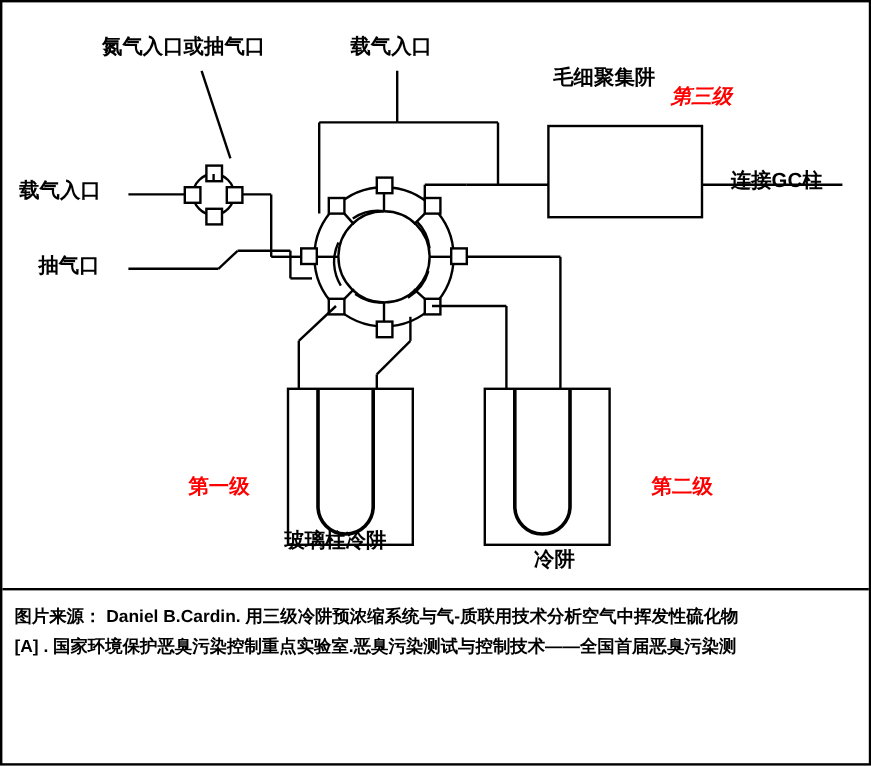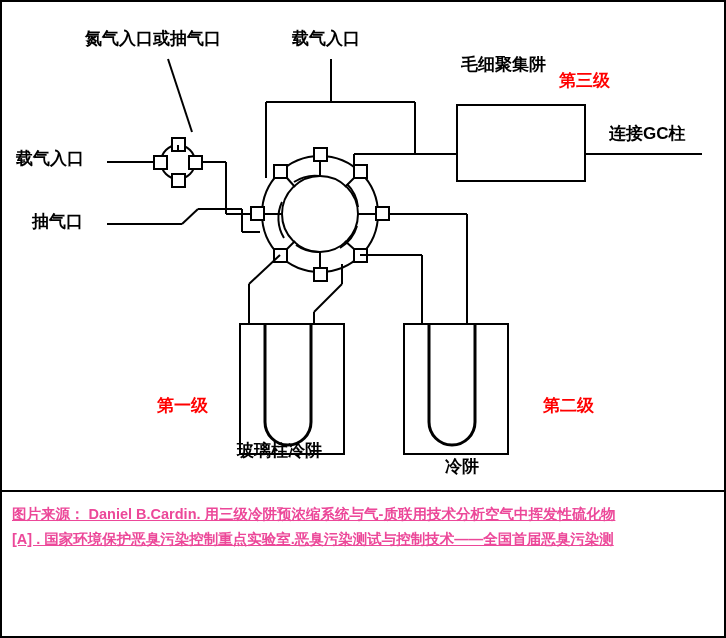--- a/index.html
+++ b/index.html
@@ -57,23 +57,22 @@
     left: 0;
     top: 492px;
     width: 722px;
     height: 142px;
     box-sizing: border-box;
     padding: 8px 10px 0 10px;
     font-family: "Liberation Sans", sans-serif;
     font-size: 14.5px;
     font-weight: bold;
     line-height: 1.75;
-    color: #ec4899;
+    color: #000000;
     text-align: justify;
-    text-decoration: underline;
   }
 </style>
 </head>
 <body>
 
 <div id="page">
 
   <div id="diagram">
     <svg width="722" height="490" viewBox="0 0 722 490" xmlns="http://www.w3.org/2000/svg">
       <g fill="none" stroke="#000000" stroke-width="2">
@@ -165,22 +164,22 @@
 
         <path d="M 263 322 L 263 420 A 23 23 0 0 0 309 420 L 309 322" stroke-width="3"></path>
       </g>
     </svg>
 
     <div class="lbl" style="left:83px; top:28px;">氮气入口或抽气口</div>
     <div class="lbl" style="left:290px; top:28px;">载气入口</div>
     <div class="lbl" style="left:14px; top:148px;">载气入口</div>
     <div class="lbl" style="left:30px; top:211px;text-align:right;">抽气口</div>
     <div class="lbl" style="left:459px; top:54px;">毛细聚集阱</div>
-    <div class="lbl red" style="left:557px; top:70px;">第三级</div>
-    <div class="lbl" style="left:607px; top:123px;">连接GC柱</div>
+    <div class="lbl red" style="left:557px; top:70px;font-style:italic;">第三级</div>
+    <div class="lbl" style="left:607px; top:140px;">连接GC柱</div>
     <div class="lbl red" style="left:155px; top:395px;">第一级</div>
     <div class="lbl red" style="left:541px; top:395px;">第二级</div>
     <div class="lbl" style="left:235px; top:440px;">玻璃柱冷阱</div>
     <div class="lbl" style="left:443px; top:456px;">冷阱</div>
   </div>
 
   <div class="divider"></div>
 
   <div id="caption">
     <div>图片来源： Daniel B.Cardin. 用三级冷阱预浓缩系统与气-质联用技术分析空气中挥发性硫化物</div>

